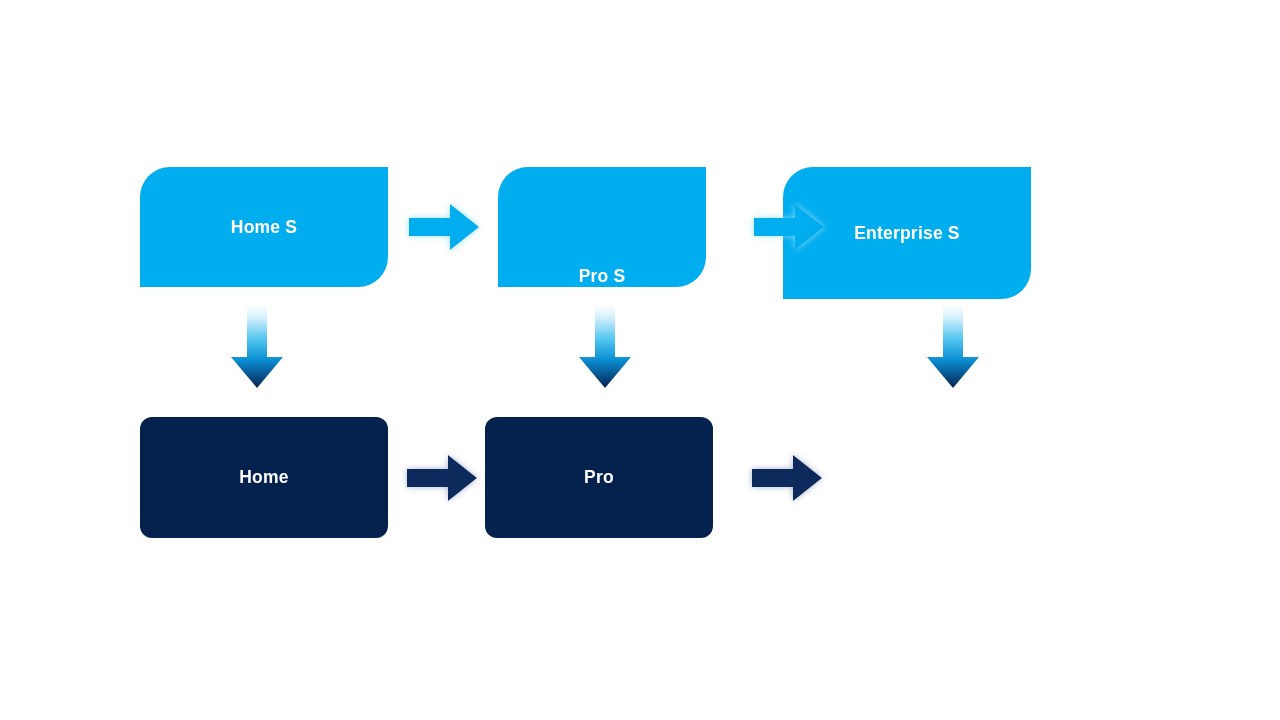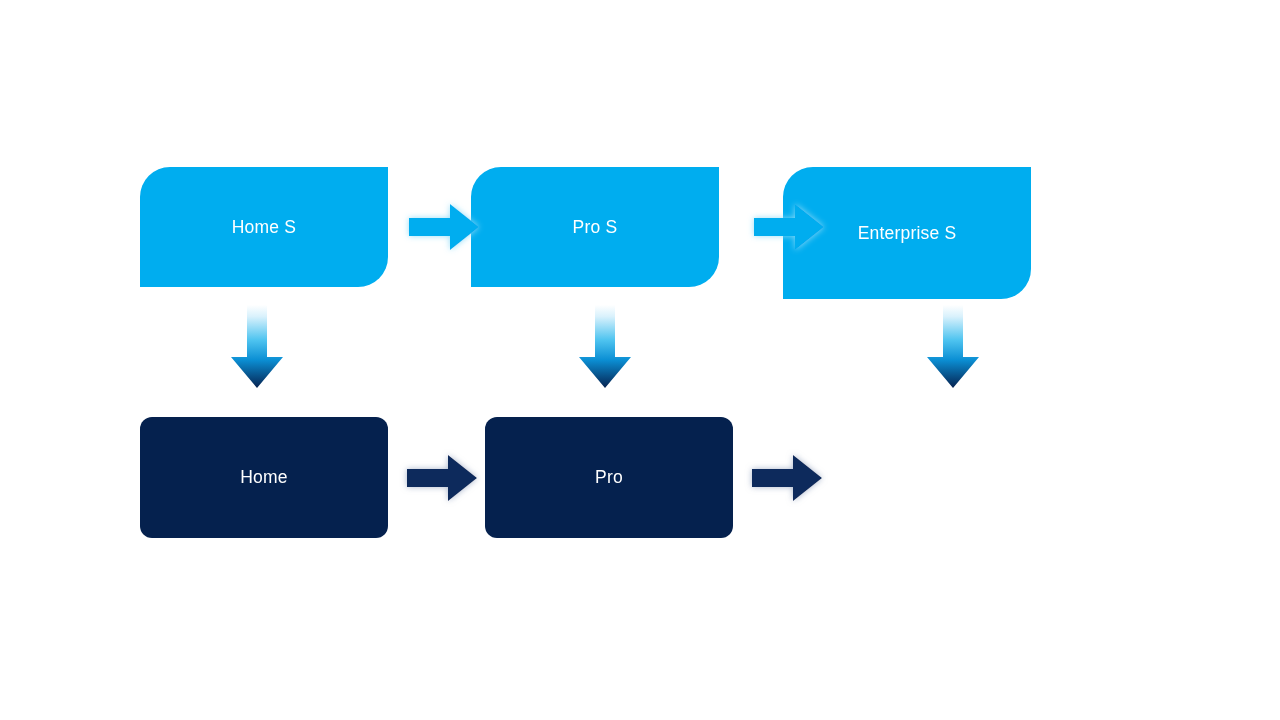--- a/index.html
+++ b/index.html
@@ -24,21 +24,21 @@
 
   
   .node {
     position: absolute;
     display: flex;
     align-items: center;
     justify-content: center;
     box-sizing: border-box;
     color: #ffffff;
     font-size: 17.5px;
-    font-weight: 400;
+    font-weight: 700;
     letter-spacing: 0.2px;
     line-height: 1.2;
     text-align: center;
     user-select: none;
   }
 
   
   .node.tier-s {
     background: #00adef;
     border-radius: 30px 0 30px 0;
@@ -83,21 +83,21 @@
 </style>
 </head>
 <body>
 
 <div id="canvas">
 
   <div class="node tier-s" style="left:140px; top:167px; width:248px; height:120px;">
     <span class="node-label">Home S</span>
   </div>
 
-  <div class="node tier-s" style="left:471px; top:167px; width:248px; height:120px;">
+  <div class="node tier-s" style="left:498px; top:167px; width:208px; height:120px;align-items:flex-end;">
     <span class="node-label">Pro S</span>
   </div>
 
   <div class="node tier-s" style="left:783px; top:167px; width:248px; height:132px;">
     <span class="node-label">Enterprise S</span>
   </div>
 
   <div class="h-arrow" style="left:405px; top:199px;">
     <svg viewBox="0 0 78 56" xmlns="http://www.w3.org/2000/svg">
       <defs>
@@ -174,21 +174,21 @@
         </linearGradient>
       </defs>
       <path d="M21,0 L41,0 L41,52 L57,52 L31,83 L5,52 L21,52 Z" fill="url(#vgrad3)"></path>
     </svg>
   </div>
 
   <div class="node tier-base" style="left:140px; top:417px; width:248px; height:121px;">
     <span class="node-label">Home</span>
   </div>
 
-  <div class="node tier-base" style="left:485px; top:417px; width:248px; height:121px;justify-content:center;">
+  <div class="node tier-base" style="left:485px; top:417px; width:228px; height:121px;justify-content:center;">
     <span class="node-label">Pro</span>
   </div>
 
 
   <div class="h-arrow" style="left:403px; top:450px;">
     <svg viewBox="0 0 78 56" xmlns="http://www.w3.org/2000/svg">
       <defs>
         <filter id="glowDark1" x="-45%" y="-45%" width="190%" height="190%">
           <feGaussianBlur stdDeviation="3.4" result="b"></feGaussianBlur>
           <feFlood flood-color="#9aa8c2" flood-opacity="0.85"></feFlood>

